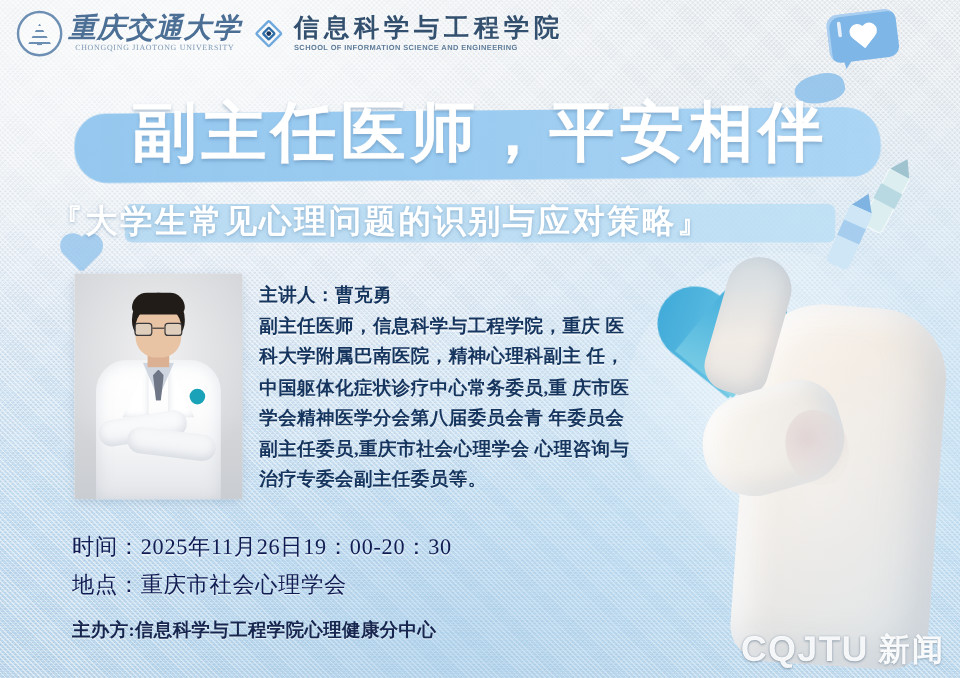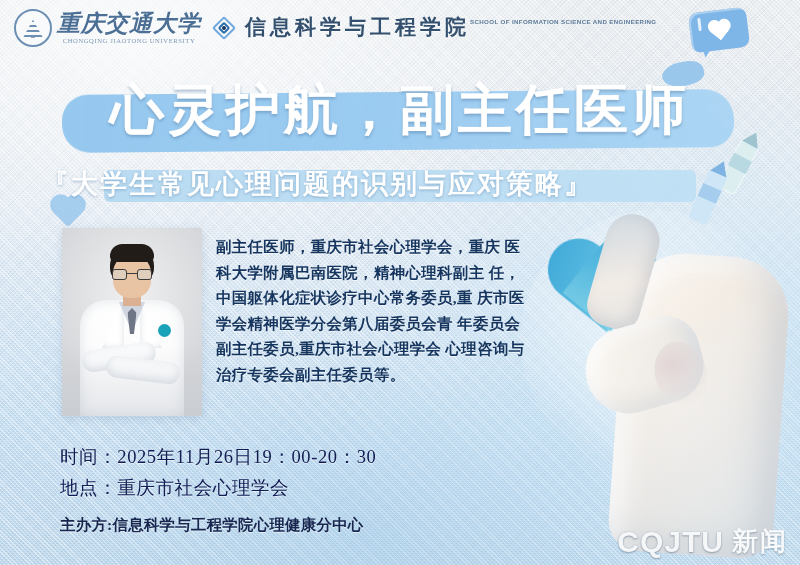--- a/index.html
+++ b/index.html
@@ -62,21 +62,21 @@
   }
   .sep-diamond{
     width:26px; height:26px; flex:none; margin:0 8px 0 10px; position:relative;
   }
   .sep-diamond i{
     position:absolute; left:50%; top:50%; width:17px; height:17px; transform:translate(-50%,-50%) rotate(45deg);
     border:2px solid #6fa8dd; border-radius:2px;
   }
   .sep-diamond i:nth-child(2){ width:9px; height:9px; border-color:#2f6ea8; }
   .sep-diamond i:nth-child(3){ width:4px; height:4px; background:#18365c; border:none; border-radius:50%; transform:translate(-50%,-50%); }
-  .school-names{ display:flex; flex-direction:row; justify-content:center; }
+  .school-names{ display:flex; flex-direction:column; justify-content:center; }
   .school-cn{
     font-family:"Liberation Serif", serif; font-weight:700; font-size:21px; letter-spacing:4px;
     color:#33506f; line-height:1.1; white-space:nowrap;
     text-shadow:0 1px 0 rgba(255,255,255,.6);
   }
   .school-en{
     font-family:"Liberation Sans", sans-serif; font-weight:700; font-size:6.2px; letter-spacing:.35px;
     color:#5e7c9a; white-space:nowrap; margin-top:2px;
   }
 
@@ -356,21 +356,21 @@
       <div class="band"></div>
       <div class="tip"></div>
   </div>
   <div class="decor" id="lh">
     <div class="p a"></div>
       <div class="p b"></div>
   </div>
 
   <div id="title-wrap">
     <div id="title-band"></div>
-    <div id="main-title">心灵护航，副主任医师</div>
+    <div id="main-title">副主任医师，平安相伴</div>
     <div id="sub-band"></div>
     <div id="subtitle">『大学生常见心理问题的识别与应对策略』</div>
   </div>
 
   <div id="photo">
     <div class="bgv"></div>
     <div class="coat"></div>
     <div class="lapelL"></div>
       <div class="lapelR"></div>
     <div class="shirt"></div>
@@ -384,21 +384,22 @@
     <div class="fringe"></div>
     <div class="glasses">
       <i class="l"></i>
         <b></b>
         <i class="r"></i>
     </div>
     <div class="shadow"></div>
   </div>
 
   <div id="bio">
-    <span>副主任医师，重庆市社会心理学会，重庆</span>
+    <span class="nm">主讲人：曹克勇</span>
+    <span>副主任医师，信息科学与工程学院，重庆</span>
     <span>医科大学附属巴南医院，精神心理科副主</span>
     <span>任，中国躯体化症状诊疗中心常务委员,重</span>
     <span>庆市医学会精神医学分会第八届委员会青</span>
     <span>年委员会副主任委员,重庆市社会心理学会</span>
     <span>心理咨询与治疗专委会副主任委员等。</span>
   </div>
 
   <div id="info">
     <div class="info-line">时间：2025年11月26日19：00-20：30</div>
     <div class="info-line">地点：重庆市社会心理学会</div>

